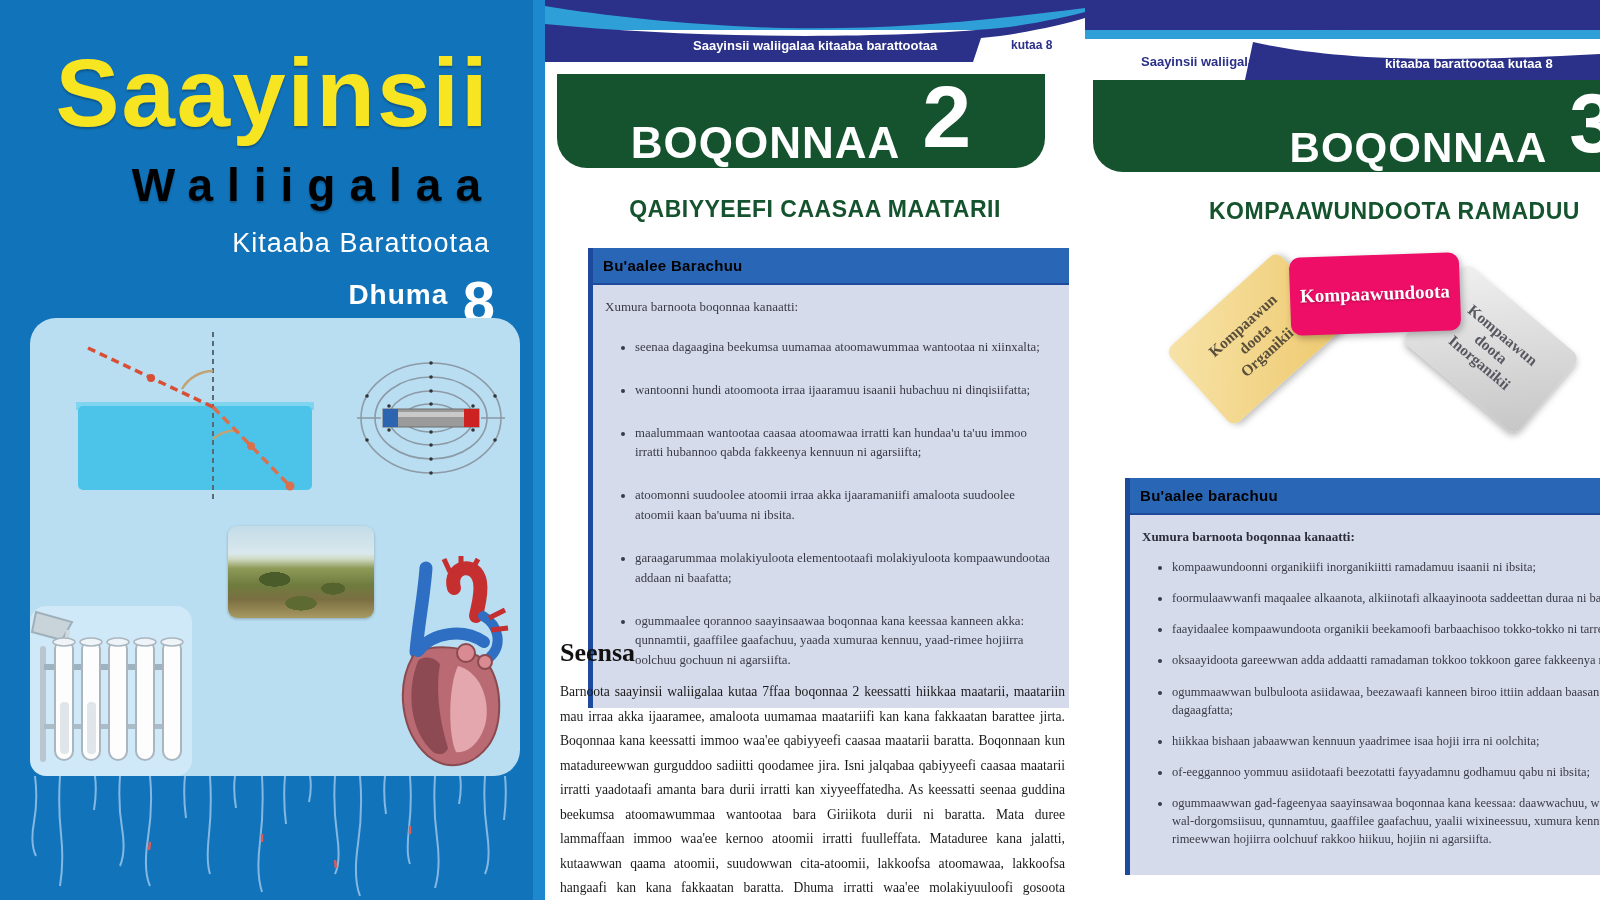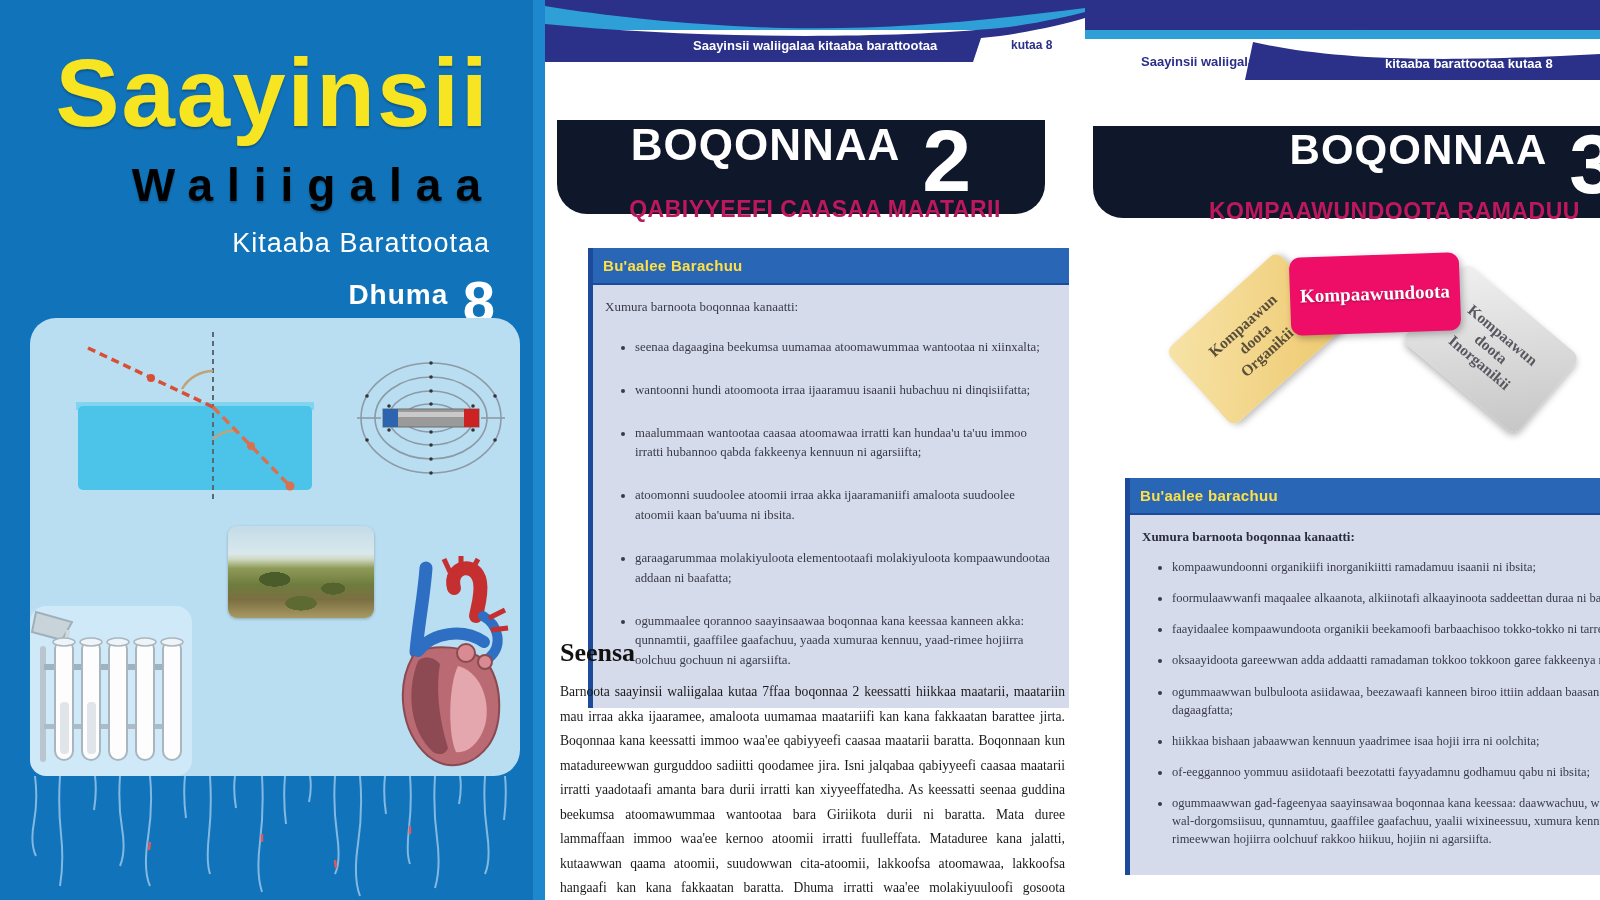--- a/index.html
+++ b/index.html
@@ -31,26 +31,26 @@
       radial-gradient(20px 10px at 72% 68%, #55632e 0 60%, transparent 61%),
       radial-gradient(26px 12px at 50% 84%, #5d6b33 0 60%, transparent 61%),
       linear-gradient(180deg,#c3dce8 0%,#d9e8ec 30%,#cfd9c2 36%,#8e9a58 46%,#6e7c3e 64%,#7b6f42 80%,#a89a63 100%);
     box-shadow:0 1px 3px rgba(0,0,0,.25);}
   .tubes-card{position:absolute;left:0px;top:288px;width:162px;height:170px;border-radius:16px;
     background:#cfe9f8;}
   .heart{position:absolute;left:358px;top:238px;}
   .drips{position:absolute;left:0;top:776px;}
   
   .page{position:absolute;top:0;height:900px;background:#ffffff;overflow:hidden;}
-  .banner{position:absolute;background:#0f172a;color:#ffffff;display:flex;align-items:flex-start;margin-top:46px;}
+  .banner{position:absolute;background:#14532d;color:#ffffff;display:flex;align-items:flex-end;}
   .banner .ch-label{font-weight:bold;font-size:44px;letter-spacing:1px;}
   .banner .ch-num{font-weight:bold;font-size:88px;margin-left:22px;margin-top:-10px;}
-  .chapter-title{position:absolute;font-size:23px;font-weight:bold;color:#be185d;letter-spacing:.5px;white-space:nowrap;}
+  .chapter-title{position:absolute;font-size:23px;font-weight:bold;color:#14532d;letter-spacing:.5px;white-space:nowrap;}
   .objbox{position:absolute;background:#d6dbec;border-left:5px solid #1d4a9a;}
-  .objbox .hdr{background:#2a66b6;color:#fde047;font-weight:bold;font-size:15px;
+  .objbox .hdr{background:#2a66b6;color:#000000;font-weight:bold;font-size:15px;
     padding:9px 10px 9px 10px;letter-spacing:.3px;border-bottom:2px solid #1d4a9a;}
   .objbox .body{padding:10px 14px 14px 12px;font-family:"Liberation Serif",serif;color:#3a3a46;}
   .objbox .lead{font-size:13px;margin:4px 0 2px 0;}
   .objbox .lead.bold{font-weight:bold;color:#2c2c3a;}
   .objbox ul{margin:6px 0 0 0;padding-left:30px;}
   .objbox li{font-size:12.8px;line-height:1.55;margin:23px 0;}
   
   .page2{left:545px;width:540px;}
   .p2-banner{left:12px;top:74px;width:488px;height:94px;border-radius:0 0 30px 30px;justify-content:center;}
   .p2-title{left:0;top:196px;width:540px;text-align:center;}

